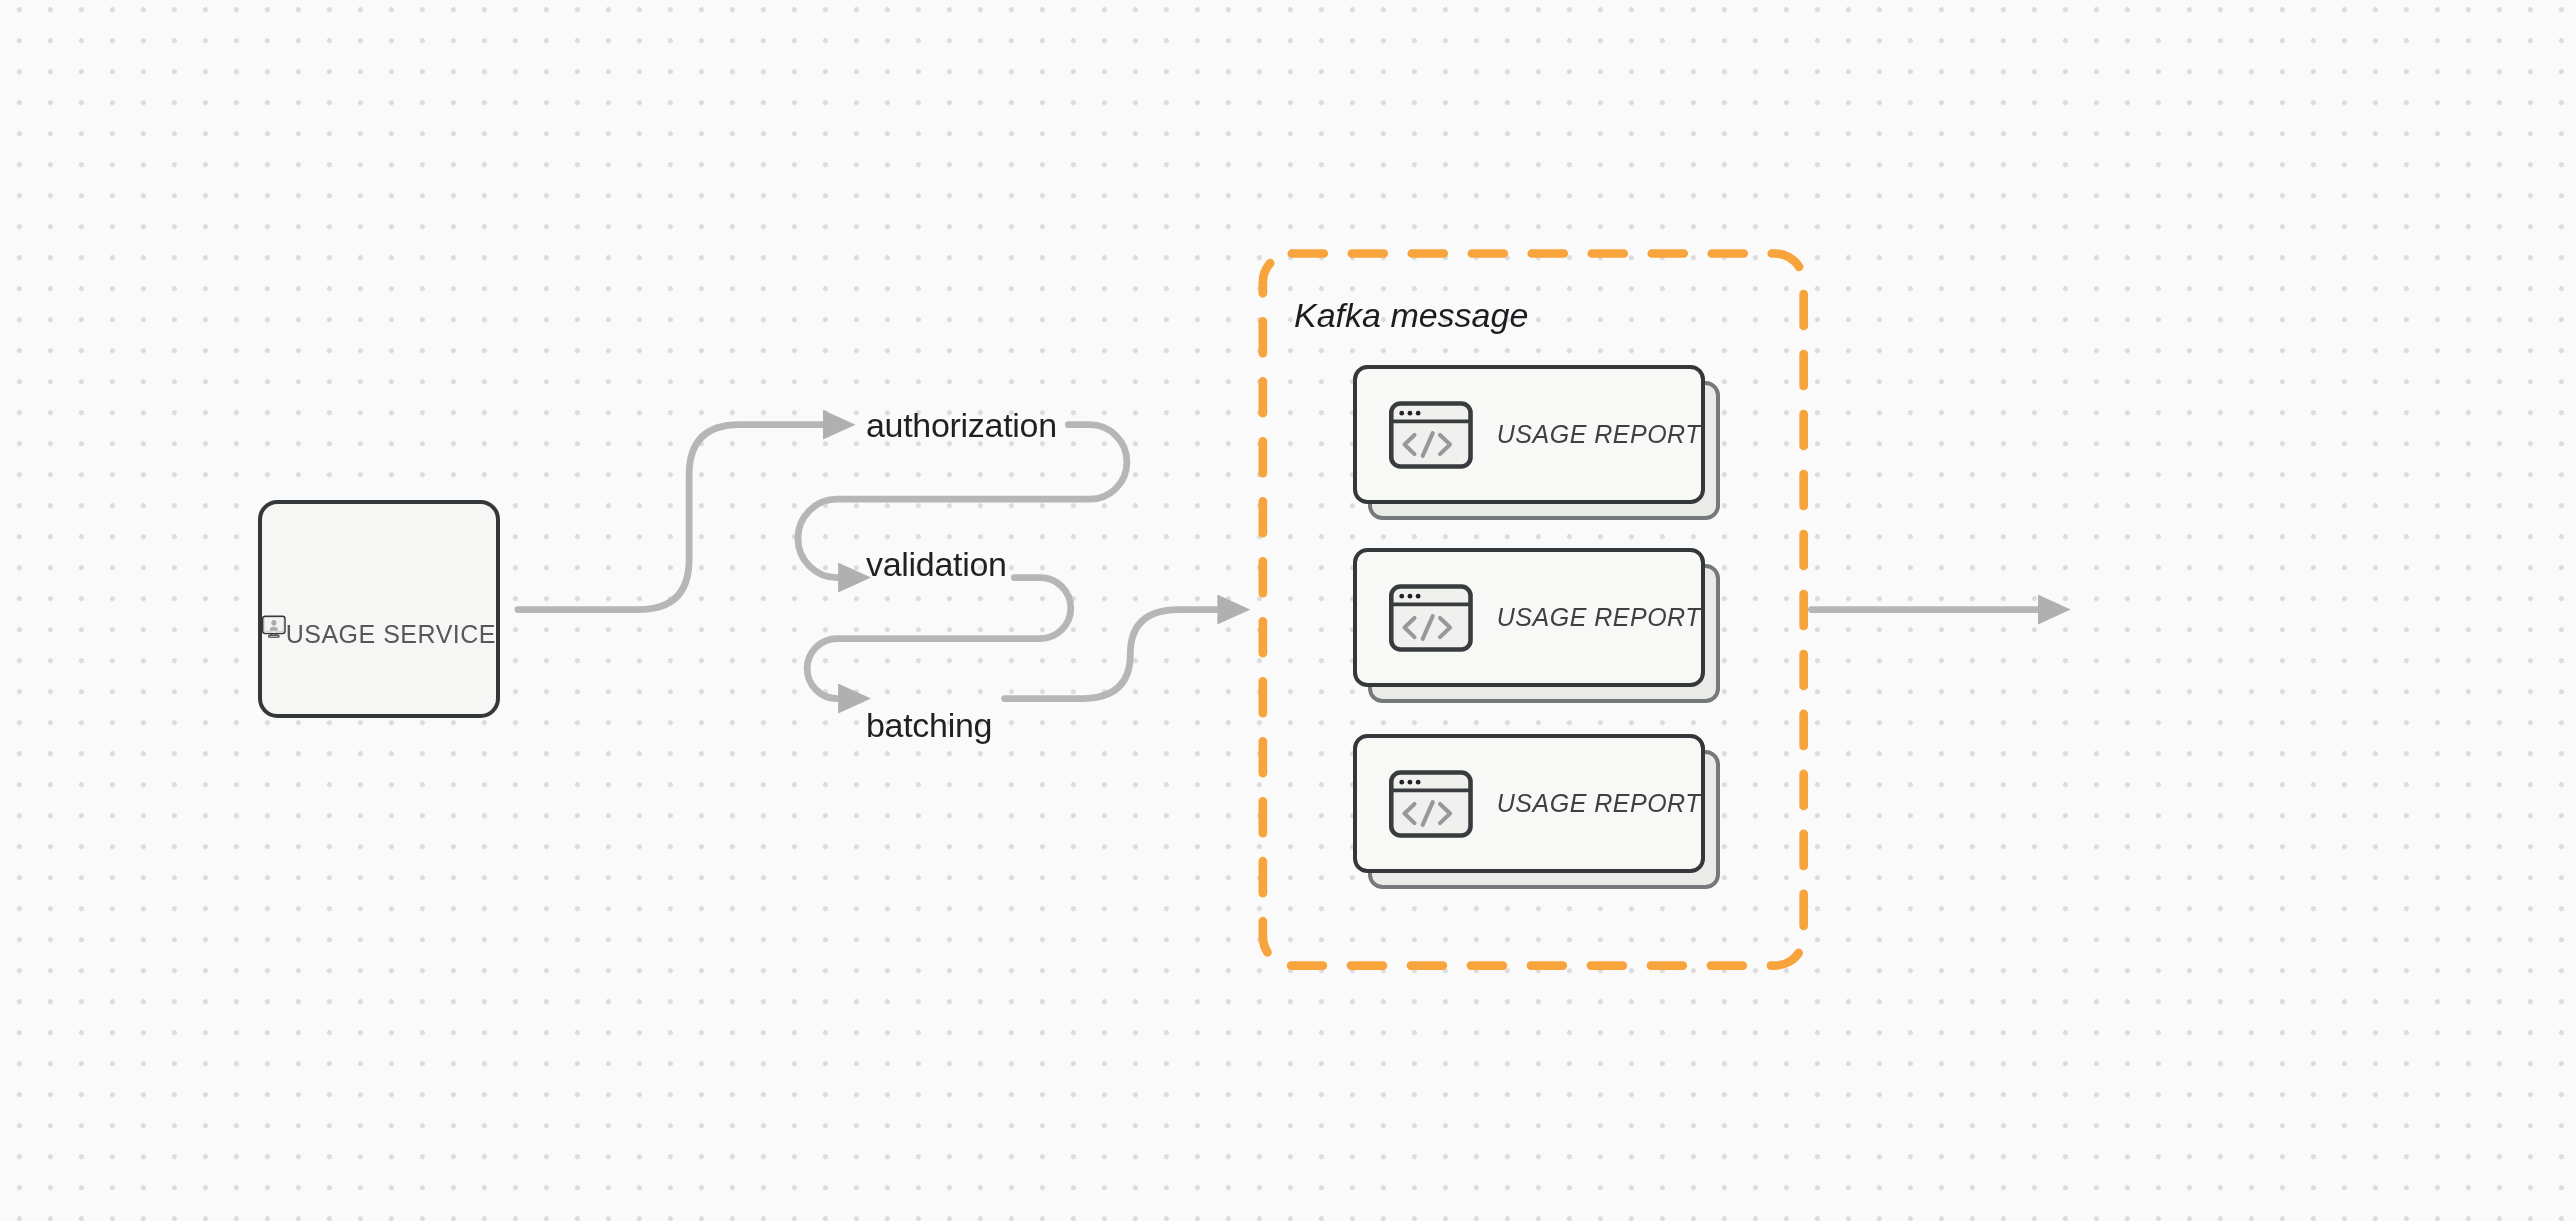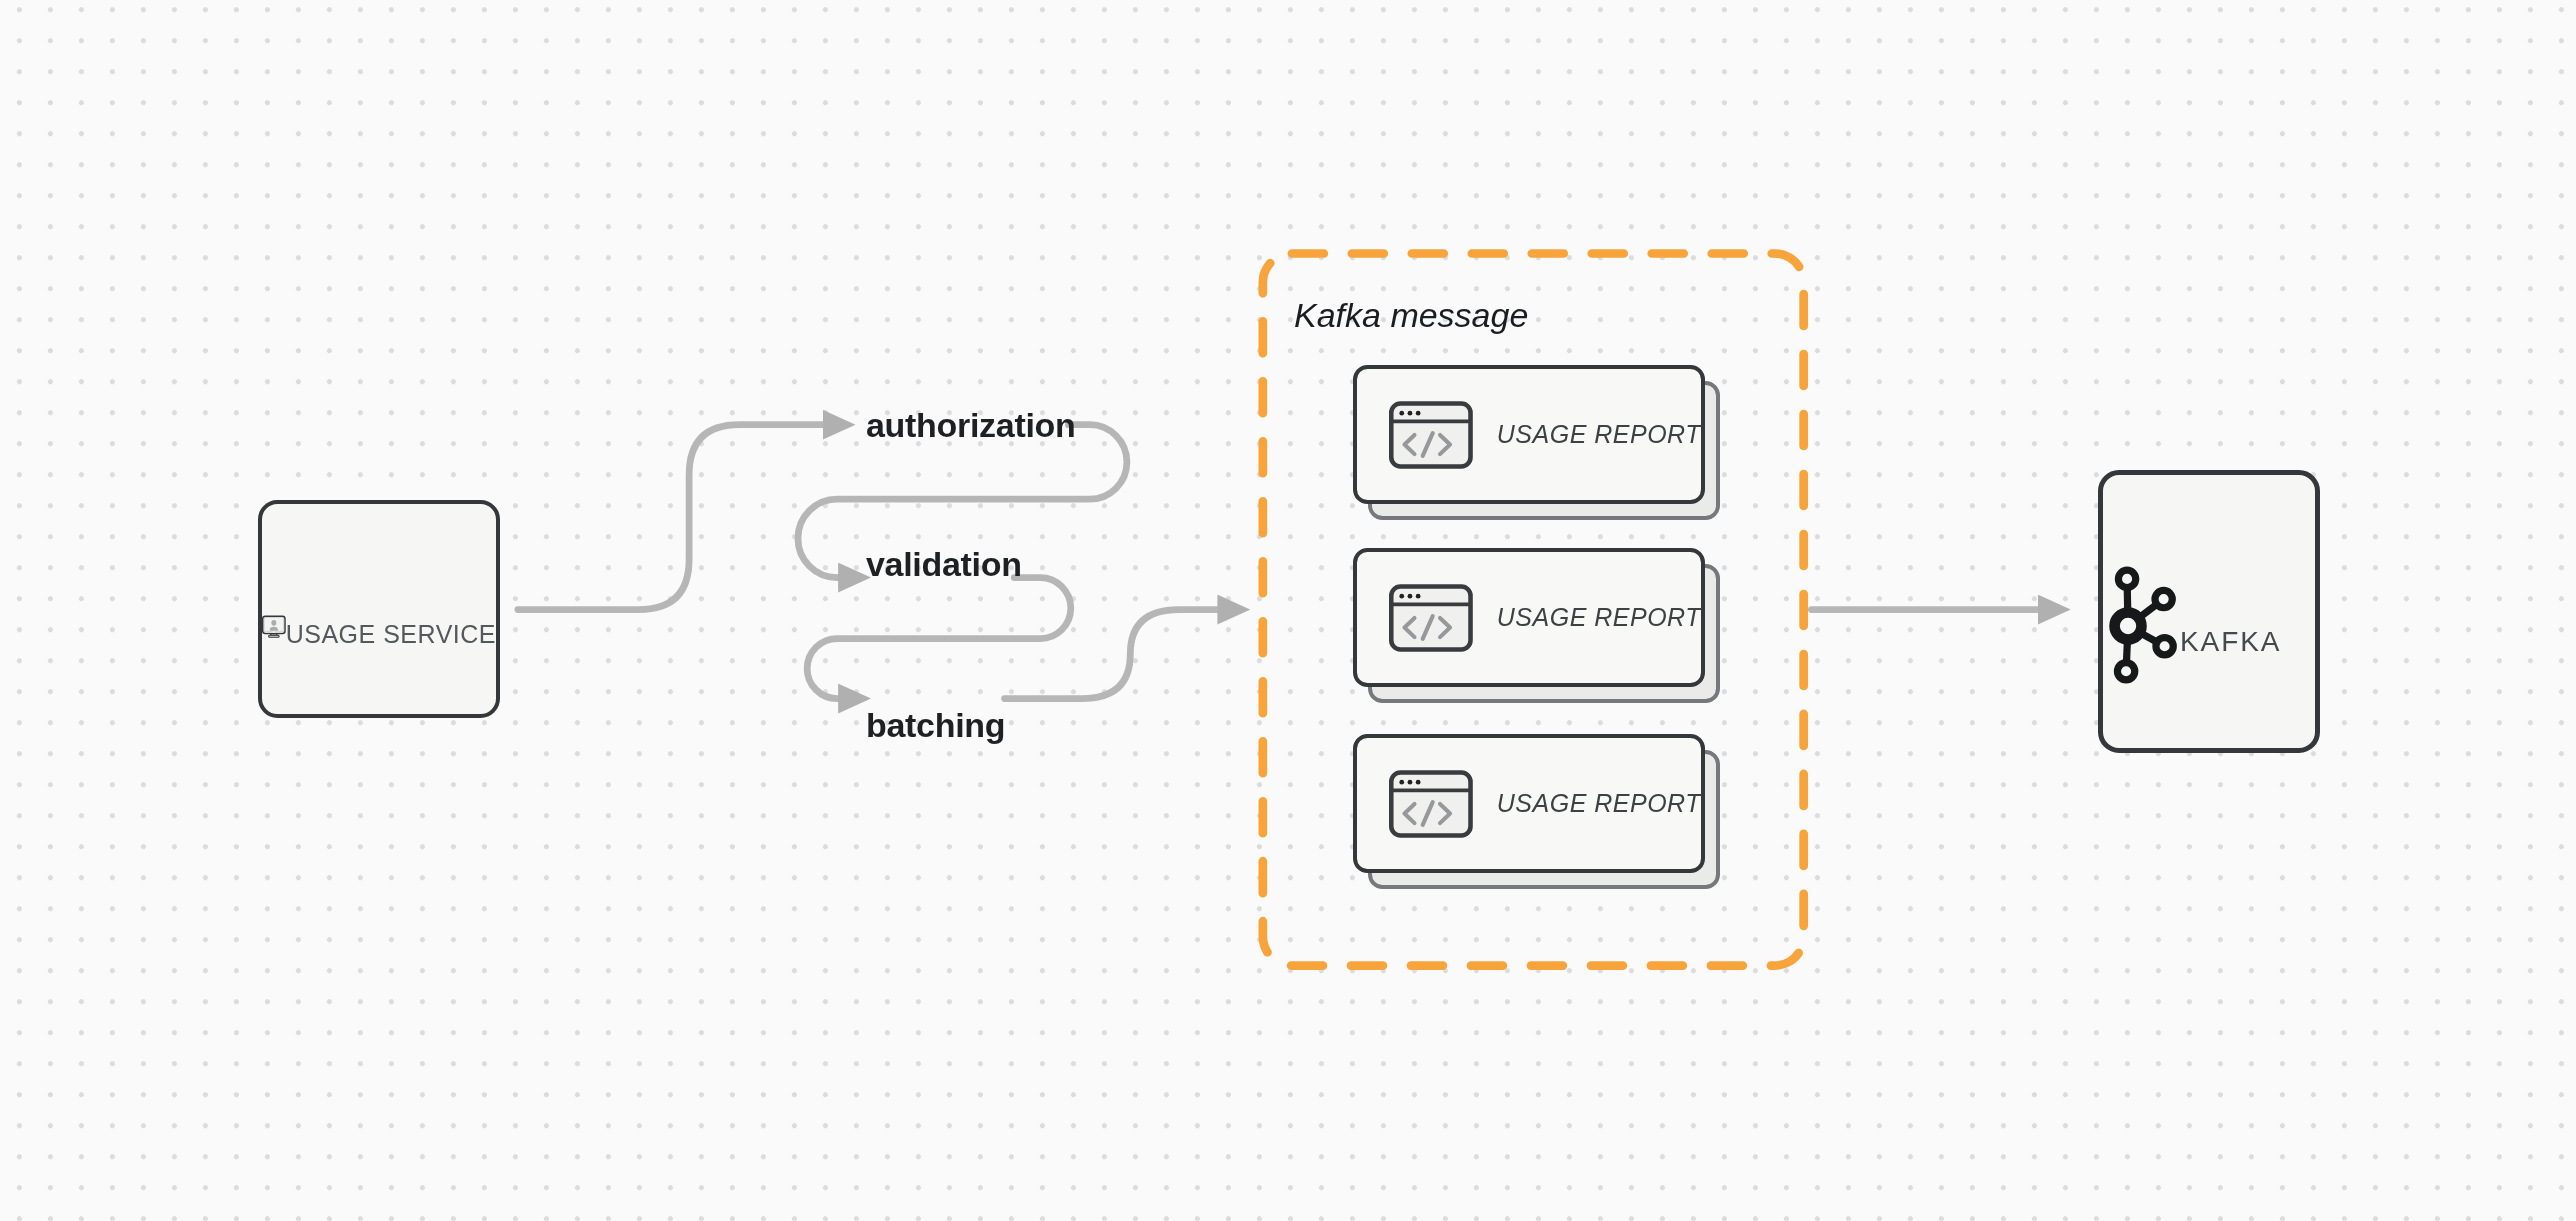--- a/index.html
+++ b/index.html
@@ -46,21 +46,21 @@
   }
   .node-kafka .node-label {
     margin-top: 29px;
     font-size: 28px; letter-spacing: 1.9px; color: #45494d;
   }
   .node-label { white-space: nowrap; }
   
   .step-label {
     position: absolute; left: 866px;
     transform: translateY(-50%);
-    font-size: 34px; font-weight: 700; letter-spacing: -0.3px;
+    font-size: 34px; font-weight: 400; letter-spacing: -0.3px;
     color: #1e2022; white-space: nowrap; z-index: 2;
   }
   
   .group-title {
     position: absolute; left: 1294px; top: 315px;
     transform: translateY(-50%);
     font-size: 34px; font-weight: 500; color: #1b1d20;
     white-space: nowrap; z-index: 2; font-style: italic;
   }
   .card-wrap {
@@ -188,33 +188,15 @@
         <g fill="none" stroke="#96989b" stroke-width="4.5" stroke-linecap="round" stroke-linejoin="round">
           <polyline points="28,37 17,47.5 28,58"></polyline>
           <line x1="37" y1="60" x2="48" y2="35"></line>
           <polyline points="56,37 67,47.5 56,58"></polyline>
         </g>
       </svg>
       <span class="card-label">USAGE REPORT</span>
     </div>
   </div>
 
-  <div class="node node-kafka">
-    <svg width="77" height="126" viewBox="0 0 80 130" aria-hidden="true">
-      <g stroke="#17181a" stroke-width="7.5" fill="none">
-        <line x1="26" y1="64" x2="25" y2="15"></line>
-        <line x1="26" y1="64" x2="24" y2="111"></line>
-        <line x1="26" y1="64" x2="63" y2="36"></line>
-        <line x1="26" y1="64" x2="64" y2="85"></line>
-      </g>
-      <circle cx="26" cy="64" r="14" fill="#f6f6f5" stroke="#17181a" stroke-width="11"></circle>
-      <g fill="#f6f6f5" stroke="#17181a" stroke-width="7.5">
-        <circle cx="25" cy="15" r="9"></circle>
-        <circle cx="24" cy="111" r="9"></circle>
-        <circle cx="63" cy="36" r="9"></circle>
-        <circle cx="64" cy="85" r="9"></circle>
-      </g>
-    </svg>
-    <div class="node-label">KAFKA</div>
-  </div>
 
 </div>
 
 
 </body></html>

